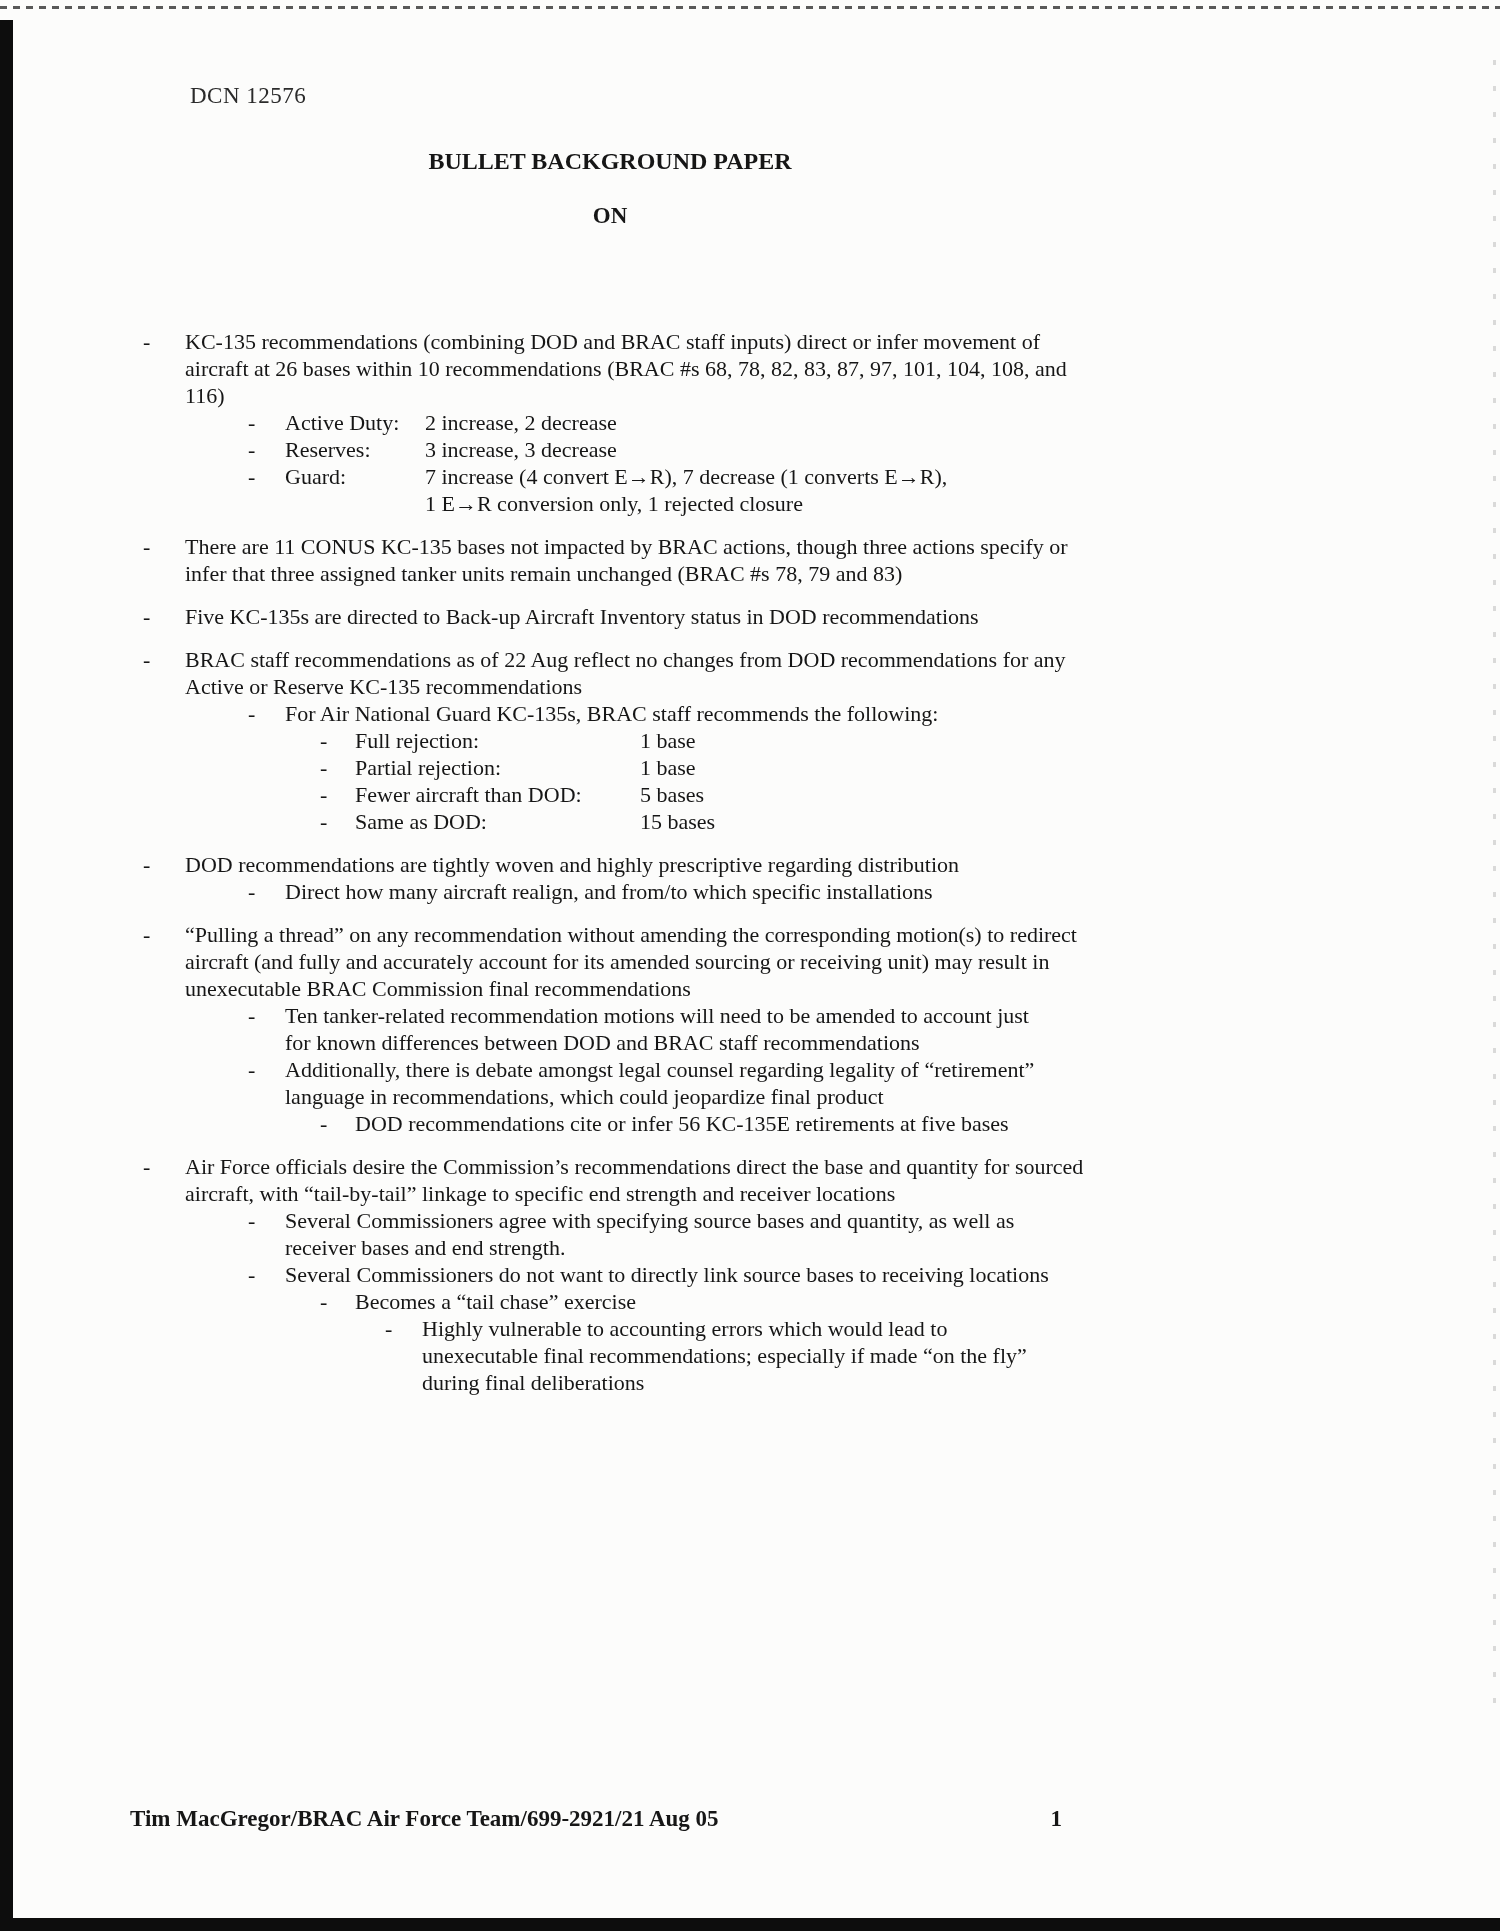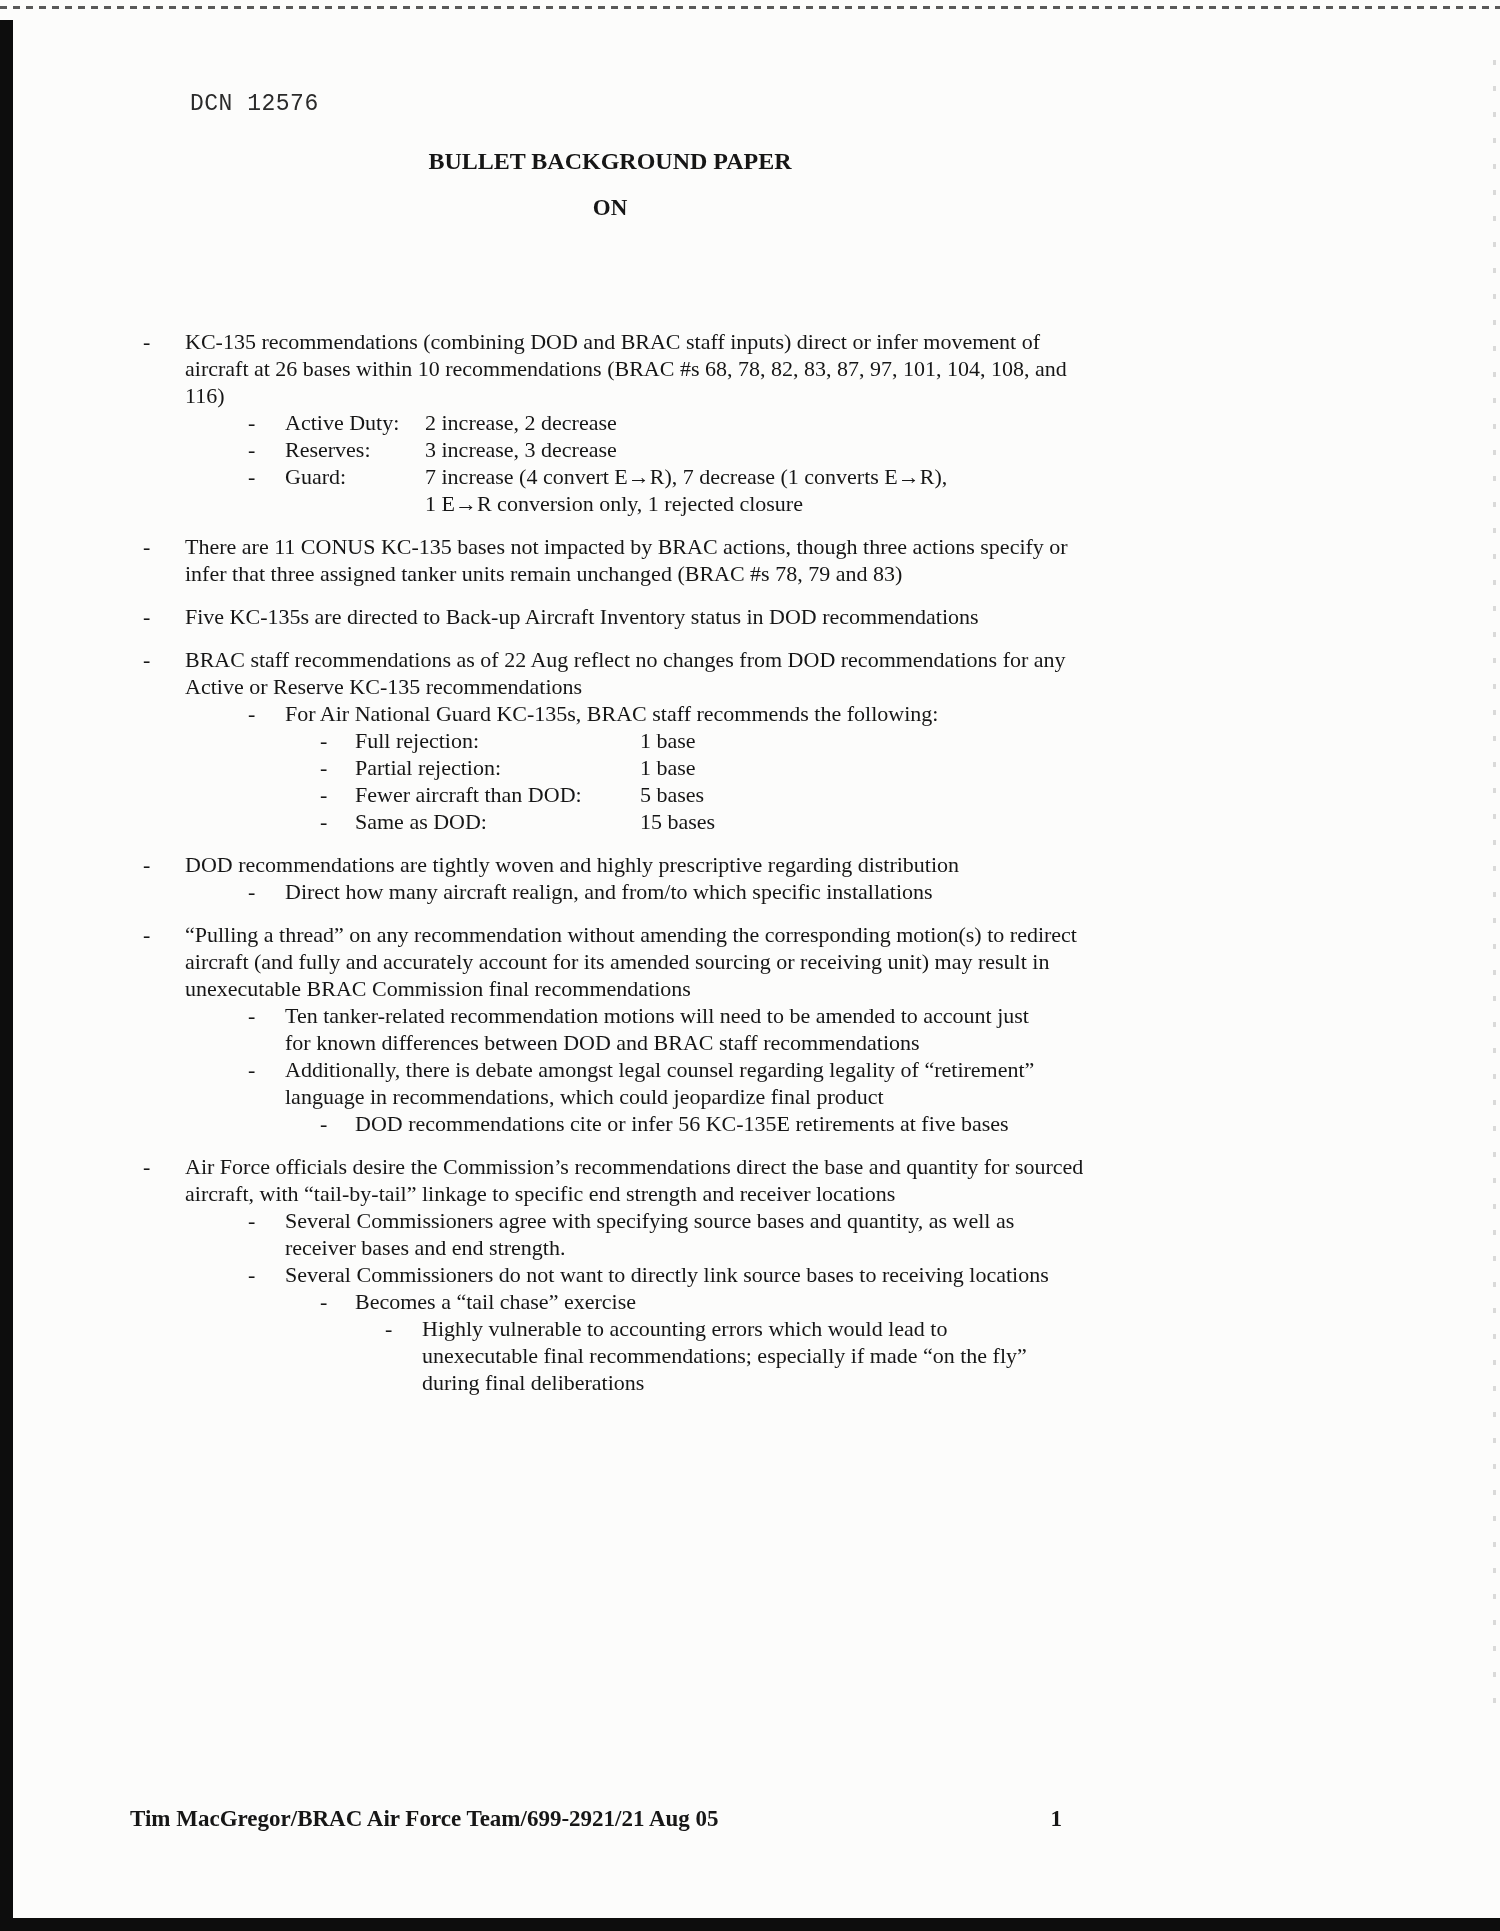--- a/index.html
+++ b/index.html
@@ -42,34 +42,33 @@
     right: 4px; top: 60px; bottom: 220px;
     width: 3px;
     background: repeating-linear-gradient(180deg, #999 0 5px, transparent 5px 26px);
     opacity: .35;
   }
 
   
   .dcn {
     position: absolute;
     left: 190px; top: 83px;
-    font-family: Liberation Mono, monospace;
+    font-family: Liberation Serif, serif;
     font-size: 23px;
     letter-spacing: .5px;
     color: #2b2b2b;
-    margin-top: 8px;
   }
   .title-block {
     position: absolute;
     top: 148px; left: 0;
     width: 1220px;
     text-align: center;
     font-weight: bold;
   }
-  .title-block .t1 { font-size: 24px; margin-bottom: 20px; }
+  .title-block .t1 { font-size: 24px; margin-bottom: 28px; }
   .title-block .t2 { font-size: 23px; margin-bottom: 28px; }
   .title-block .t3 { font-size: 24px; letter-spacing: .2px; }
 
   
   .body {
     position: absolute;
     top: 312px; left: 0;
     width: 1500px;
   }
   .bullet {

